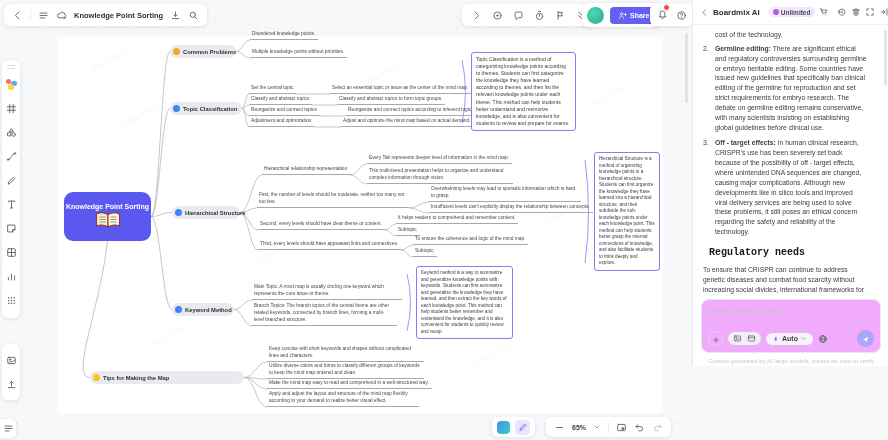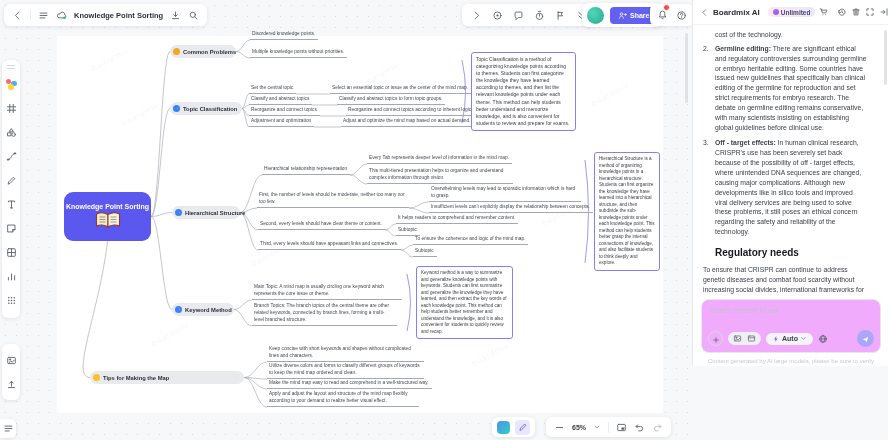--- a/index.html
+++ b/index.html
@@ -73,21 +73,21 @@
   .p-spacer{flex:1;}
   .unl-badge{display:flex;align-items:center;gap:2px;background:linear-gradient(90deg,#fde7f3,#e9e7fd);
     border-radius:8px;padding:1.5px 5px;font-size:6.5px;font-weight:700;color:#4a4766;}
   .unl-dot{width:6px;height:6px;border-radius:50%;background:linear-gradient(135deg,#c86dd7,#7d5cf6);}
   .p-body{position:absolute;top:24px;left:0;right:0;bottom:70px;overflow:hidden;padding:6px 22px 0 10px;
     font-size:6.8px;line-height:1.45;color:#3b4046;}
   .cont-line{margin:0 0 4px 12px;}
   .li{display:flex;margin-bottom:6px;}
   .li .num{width:12px;flex:none;}
   .li b{font-weight:700;}
-  .p-h3{font-size:10px;font-weight:700;color:#16181c;margin:9px 12px 5px;}
+  .p-h3{font-size:10px;font-weight:700;color:#16181c;margin:9px 6px 5px;font-family:Liberation Mono, monospace;}
   .p-para{margin-bottom:6px;}
   .act-row{display:flex;align-items:center;gap:7px;margin-top:8px;color:#6b7076;}
   .act-add{display:flex;align-items:center;gap:2px;font-size:7px;color:#55595f;}
   .act-right{margin-left:auto;font-size:6.5px;color:#b6b9c2;}
   .input-card{position:absolute;left:8px;right:8px;bottom:13px;height:52px;border:1px solid #e6e6ef;
     border-radius:8px;background:#f0abfc;}
   .input-card input{position:absolute;left:6px;top:5px;right:6px;border:none;outline:none;background:transparent;
     font-size:7.5px;color:#444;font-family:"Liberation Sans",sans-serif;}
   .input-card input::placeholder{color:#c0c2cc;}
   .in-row{position:absolute;left:6px;right:6px;bottom:5px;display:flex;align-items:center;gap:5px;}

